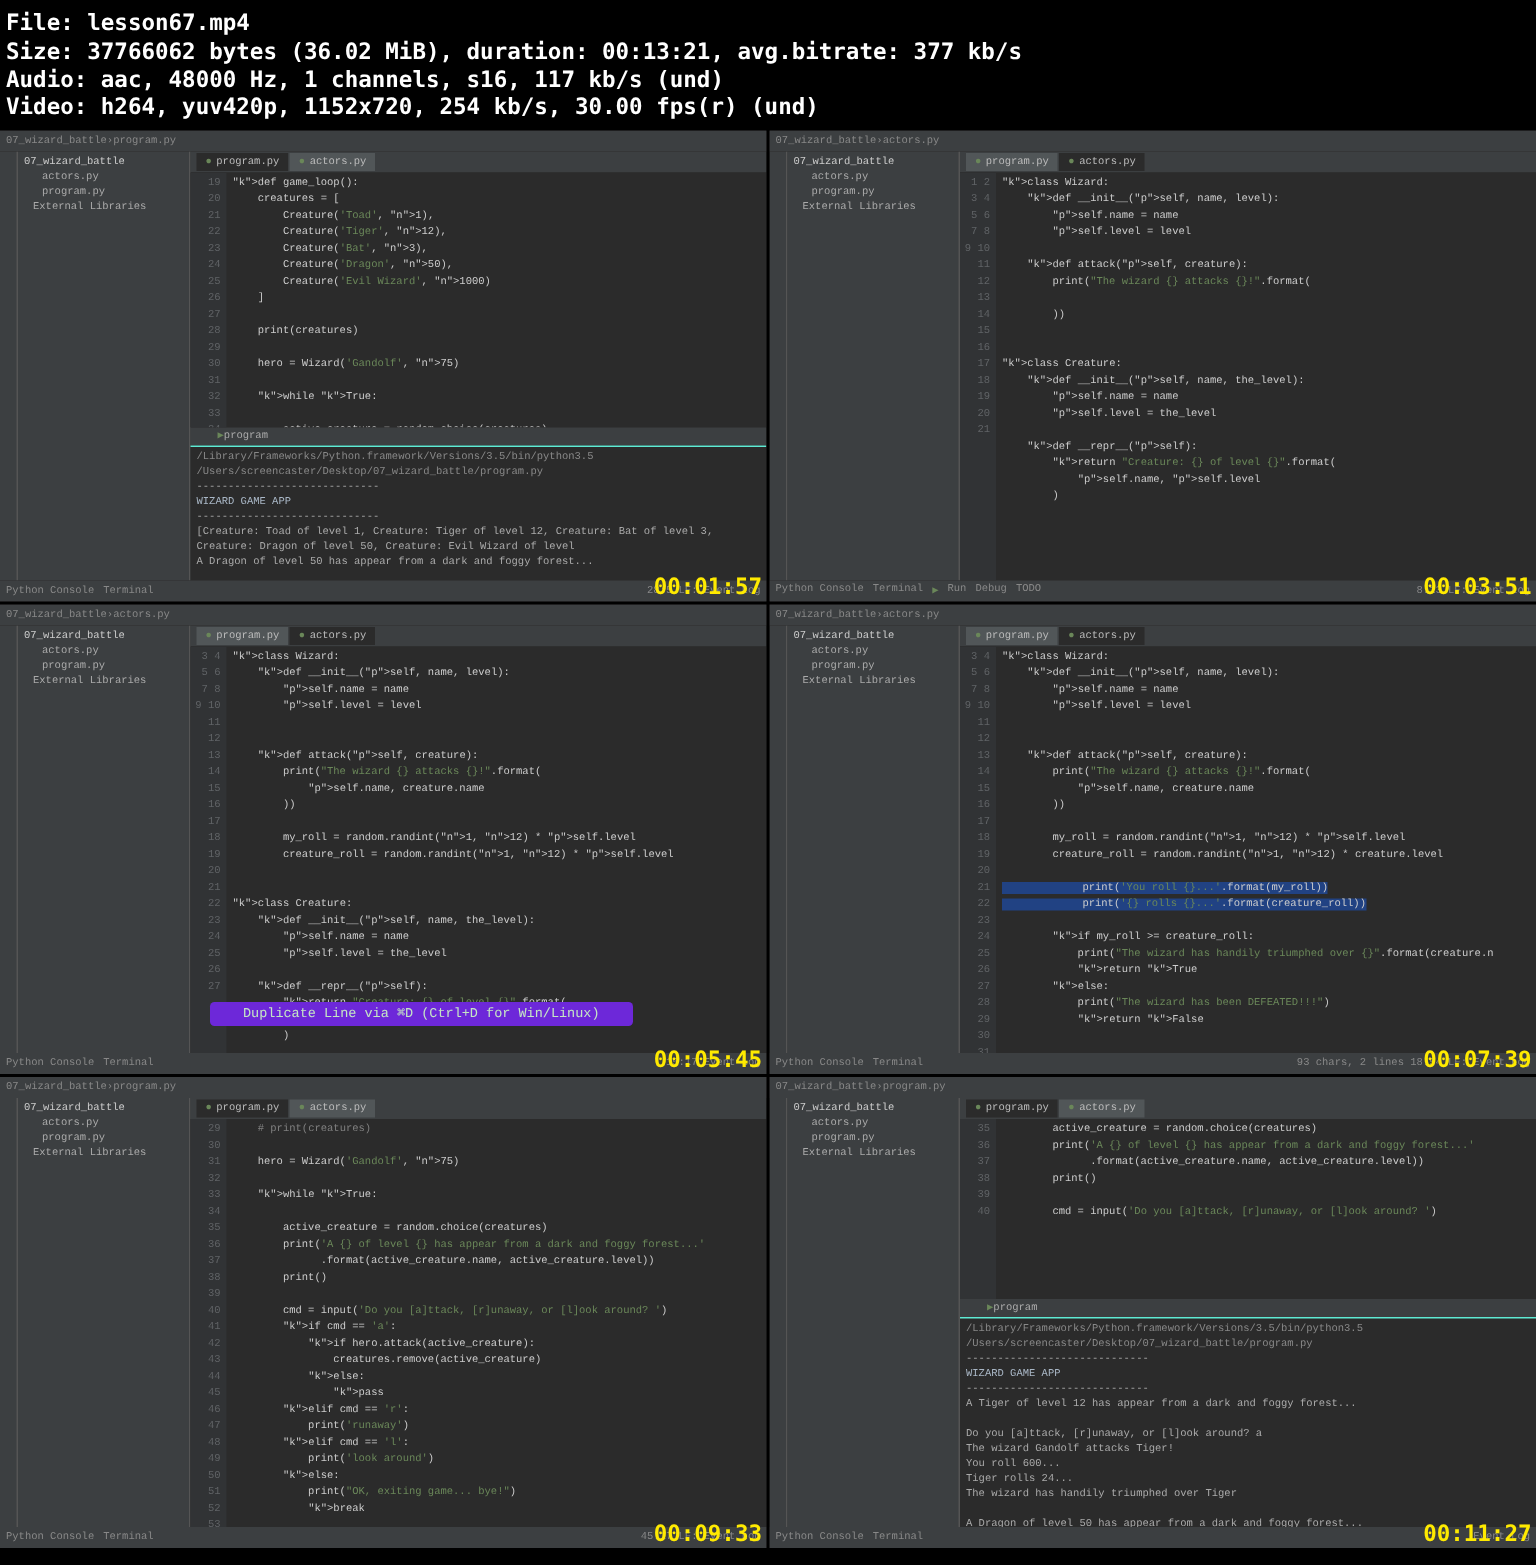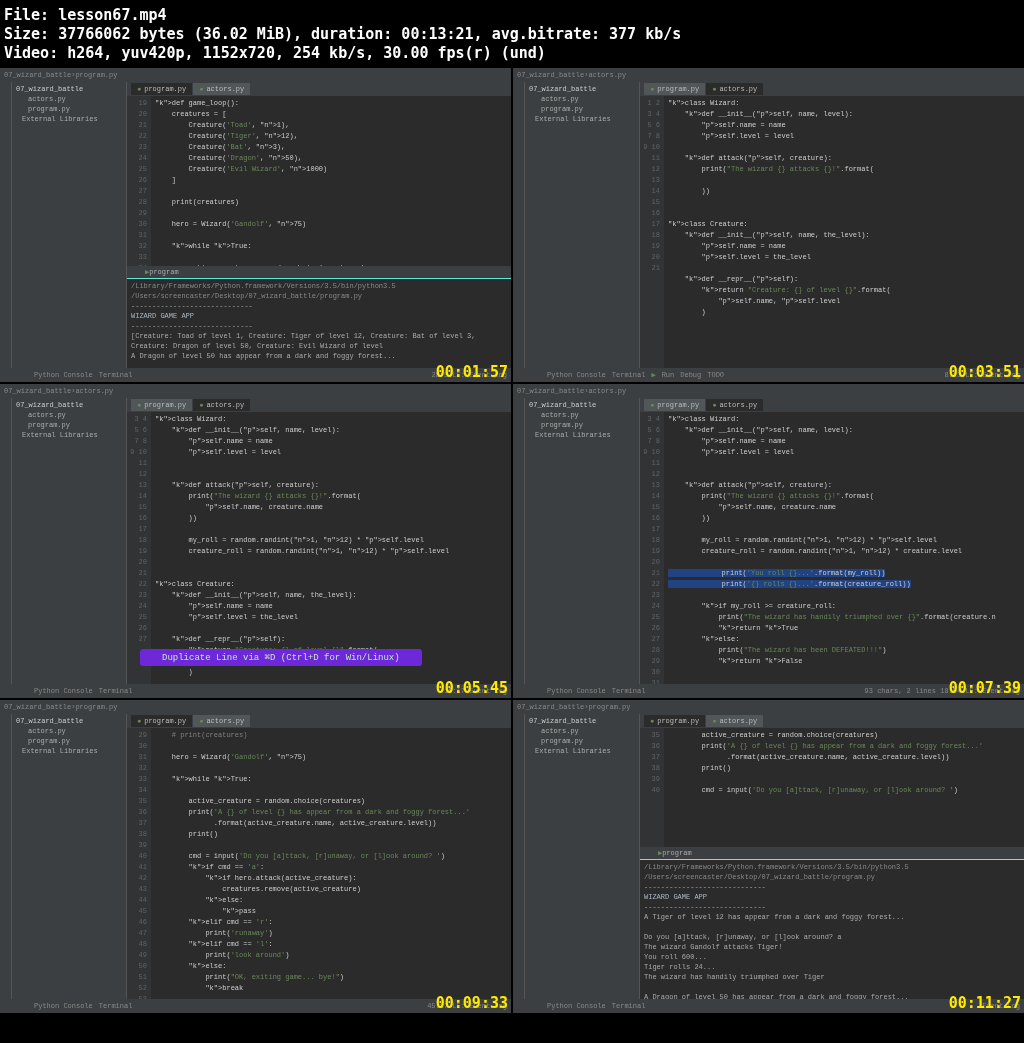--- a/index.html
+++ b/index.html
@@ -116,21 +116,21 @@
 .bottom-bar {
   background: #3c3f41;
   height: 14px;
   display: flex;
   align-items: center;
   justify-content: space-between;
   font-size: 7px;
   color: #888;
   padding: 0 4px;
 }
-.bottom-left { display: flex; gap: 6px; margin-left: 30px; }
+.bottom-left { display: flex; gap: 6px; }
 .timestamp {
   position: absolute;
   bottom: 1px;
   right: 3px;
   color: #ffea00;
   font-size: 15px;
   font-weight: bold;
   font-family: monospace;
 }
 .console {
@@ -162,20 +162,21 @@
   font-size: 9px;
 }
 .run-btn { color: #6a8759; }
 </style>
 </head>
 <body>
 
 <div class="header">
   <div>File: lesson67.mp4</div>
   <div>Size: 37766062 bytes (36.02 MiB), duration: 00:13:21, avg.bitrate: 377 kb/s</div>
+  <div>Audio: aac, 48000 Hz, 1 channels, s16, 117 kb/s (und)</div>
   <div>Video: h264, yuv420p, 1152x720, 254 kb/s, 30.00 fps(r) (und)</div>
 </div>
 
 <div class="grid">
 
   <div class="ide">
     <div class="ide-top"><span>07_wizard_battle</span> › <span>program.py</span></div>
     <div class="ide-body">
       <div class="sidebar-left"></div>
       <div class="sidebar">

